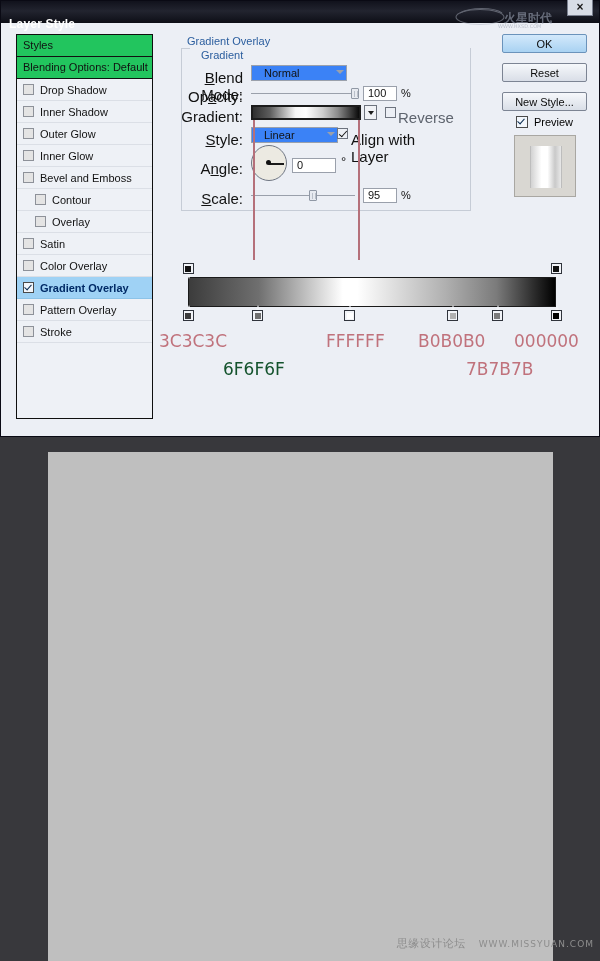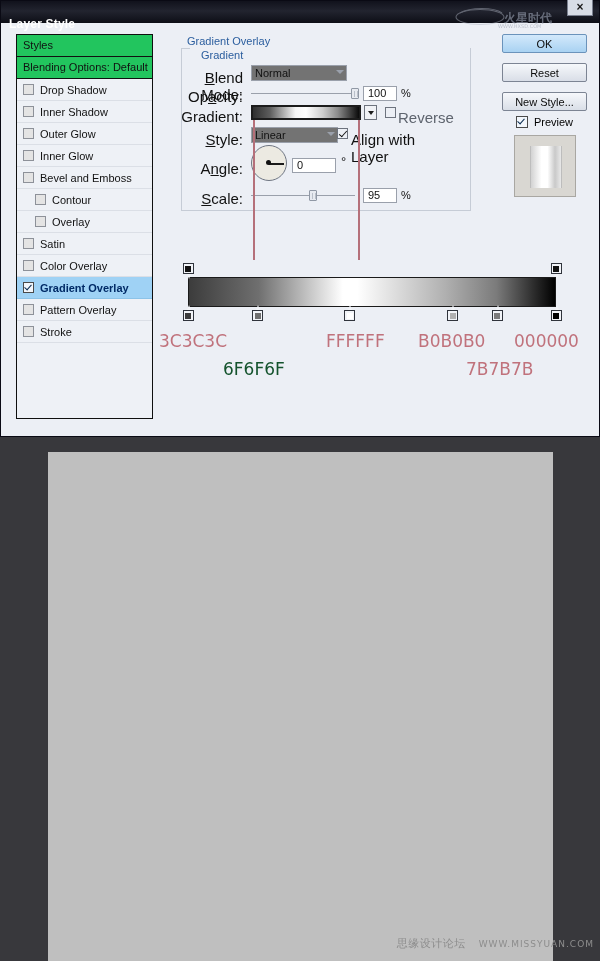--- a/index.html
+++ b/index.html
@@ -116,22 +116,22 @@
 
   .lbl{position:absolute;font-size:15px;color:#111;text-align:right;}
   .lbl u{text-decoration:underline;}
   .pct{position:absolute;font-size:11px;color:#111;}
 
   .field{
     position:absolute;height:15px;background:#fff;border:1px solid #9aa0ab;
     box-sizing:border-box;font-size:11px;line-height:13px;padding-left:4px;color:#111;
   }
   .combo{
-    position:absolute;height:16px;background:#737373;border:1px solid #9aa0ab;
-    box-sizing:border-box;font-size:11px;line-height:14px;padding-left:3px;color:#111;
+    position:absolute;height:16px;background:#3b82f6;border:1px solid #9aa0ab;
+    box-sizing:border-box;font-size:11px;line-height:14px;padding-left:12px;color:#111;
   }
   .combo .arr{
     position:absolute;right:2px;top:4px;width:0;height:0;
     border-left:4px solid transparent;border-right:4px solid transparent;
     border-top:4px solid #9aa0ab;
   }
   .slider-track{
     position:absolute;height:1px;background:#9aa0ab;
   }
   .slider-thumb{

